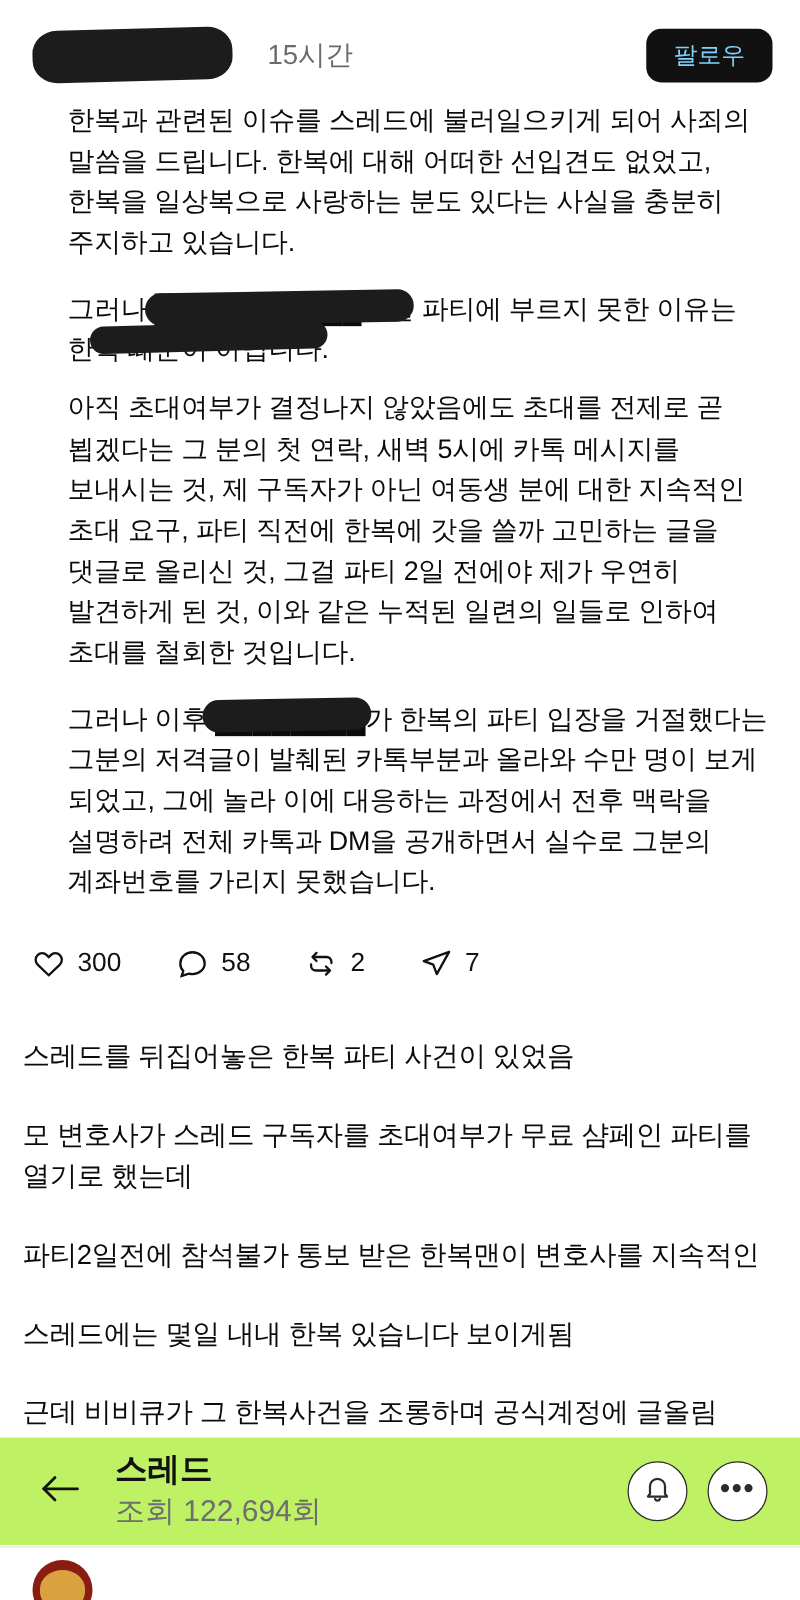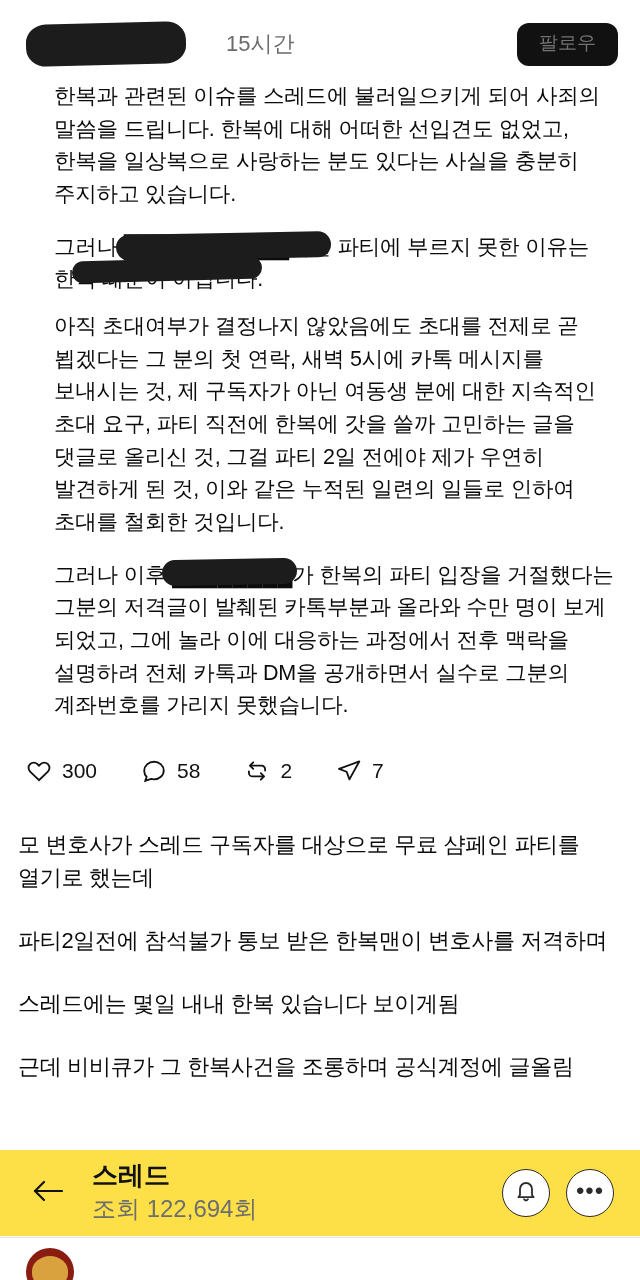--- a/index.html
+++ b/index.html
@@ -37,33 +37,33 @@
     height: 42px;
     background: #1c1c1c;
     border-radius: 20px / 18px;
     transform: rotate(-1.5deg);
     margin-left: 4px;
     flex: 0 0 auto;
   }
   .timestamp {
     font-size: 22px;
     color: #6b6b6b;
-    margin-left: 40px;
+    margin-left: 28px;
     white-space: nowrap;
     text-align: right;
   }
   .follow-btn {
     margin-left: auto;
     background: #111111;
-    color: #737373;
+    color: #7dd3fc;
     border: none;
     border-radius: 12px;
     padding: 12px 22px;
     font-size: 19px;
-    font-family: Liberation Mono, monospace;
+    font-family: Liberation Serif, serif;
     cursor: pointer;
     line-height: 1;
   }
 
   
   .post-body {
     padding: 8px 22px 0 22px;
     font-size: 21.5px;
     line-height: 1.52;
     letter-spacing: -0.2px;
@@ -130,21 +130,21 @@
 
   
   .bottom-bar {
     position: absolute;
     left: 0; right: 0; bottom: 44px;
     height: 86px;
     display: flex;
     align-items: center;
     padding: 0 26px;
     box-sizing: border-box;
-    background: #fde047;
+    background: #bef264;
   }
   .back-arrow {
     width: 44px; height: 44px;
     display: flex; align-items: center; justify-content: center;
     cursor: pointer;
   }
   .bar-titles {
     margin-left: 22px;
     display: flex;
     flex-direction: column;
@@ -272,22 +272,23 @@
       <span>
         <svg width="26" height="26" viewBox="0 0 24 24" fill="none" stroke="#111" stroke-width="1.7" stroke-linejoin="round">
           <path d="M21.5 3.2 2.8 10.1l7 2.6 2.6 7z"></path>
         </svg>
       </span>
       <span>7</span>
     </div>
   </div>
 
   <div class="summary">
-    <p>모 변호사가 스레드 구독자를 대상으로 무료 샴페인 파티를 열기로 했는데</p>
-    <p>파티2일전에 참석불가 통보 받은 한복맨이 변호사를 저격하며</p>
+    <p>스레드를 뒤집어놓은 한복 파티 사건이 있었음</p>
+    <p>모 변호사가 스레드 구독자를 초대여부가 무료 샴페인 파티를 열기로 했는데</p>
+    <p>파티2일전에 참석불가 통보 받은 한복맨이 변호사를 지속적인</p>
     <p>스레드에는 몇일 내내 한복 있습니다 보이게됨</p>
     <p>근데 비비큐가 그 한복사건을 조롱하며 공식계정에 글올림</p>
   </div>
 
   <div class="bottom-bar">
     <div class="back-arrow">
       <span>
         <svg width="34" height="30" viewBox="0 0 34 30" fill="none" stroke="#111" stroke-width="2.2" stroke-linecap="round" stroke-linejoin="round">
           <path d="M31 15H4"></path>
           <path d="M13 6 4 15l9 9"></path>

